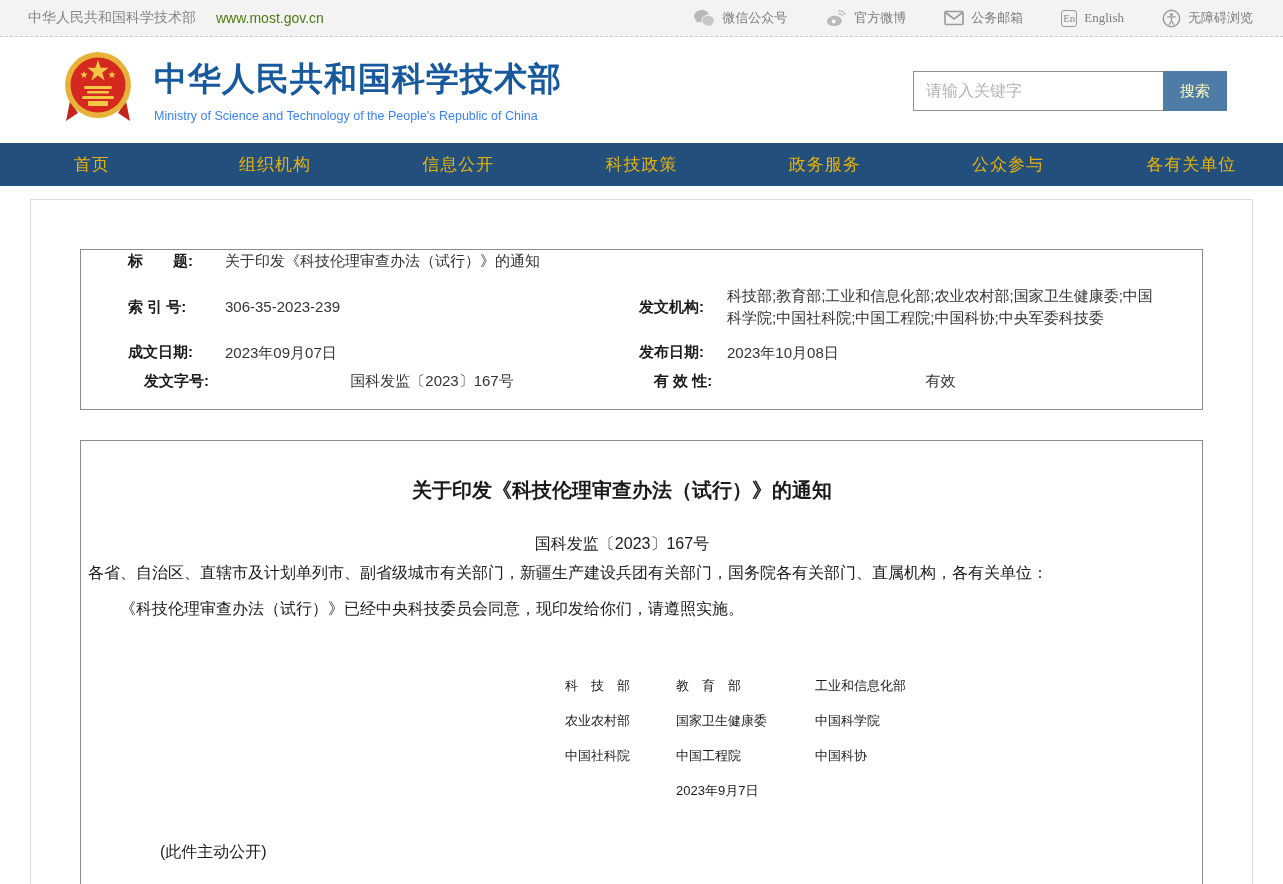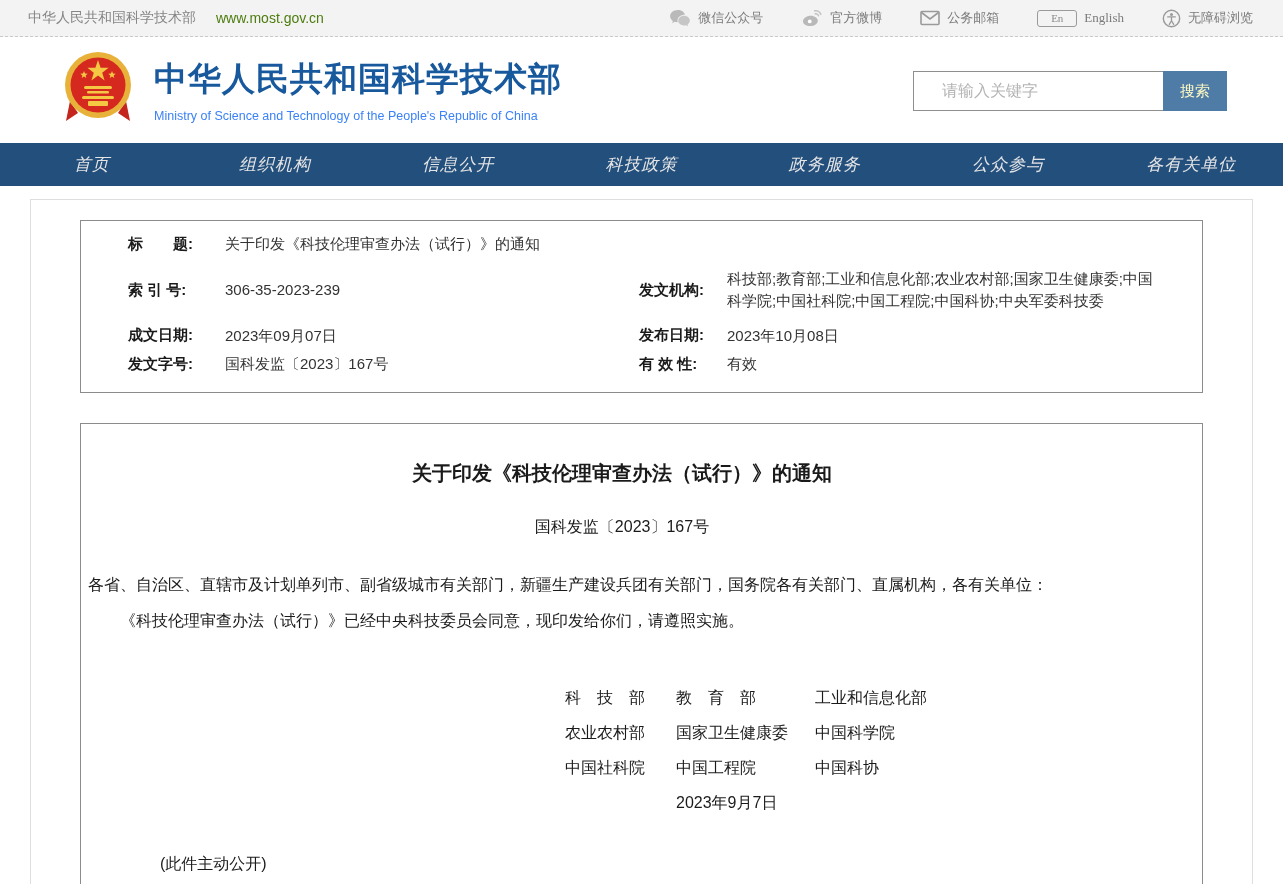--- a/index.html
+++ b/index.html
@@ -11,65 +11,65 @@
   
   .topbar { height:37px; background:var(--topbar-bg,#f3f3f3);
     border-bottom:1px dashed #c9c9c9; display:flex; align-items:center;
     padding:0 30px 0 28px; color:#858585; font-size:14px; }
   .topbar .site-name { margin-right:20px; }
   .topbar .site-url { color:#4d7c0f; }
   .topbar-links { margin-left:auto; display:flex; align-items:center; gap:38px;
     font-size:13px; color:#7b7b7b;font-family:Liberation Serif, serif; }
   .topbar-link { display:flex; align-items:center; gap:7px; cursor:pointer; }
   .en-badge { display:inline-flex; align-items:center; justify-content:center;
-    width:40px; height:17px; border:1px solid #9a9a9a; border-radius:3px;
+    width:16px; height:17px; border:1px solid #9a9a9a; border-radius:3px;
     font-size:11px; color:#8b8b8b; }
 
   
   .header { height:106px; display:flex; align-items:center; padding:0 56px 0 64px; background:#fff; }
   .logo { width:68px; height:82px; flex-shrink:0; }
   .title-block { margin-left:22px; }
   .site-title { font-size:33px; font-weight:bold; color:var(--brand-blue,#17599c); letter-spacing:1px; }
   .site-subtitle { font-size:12.5px; color:#3b82f6; margin-top:7px; }
   .search { margin-left:auto; display:flex; align-items:stretch; margin-top:2px; }
   .search input { width:250px; height:40px; border:1px solid #8f8f8f; border-right:none;
-    padding:0 28px; font-size:16px; color:#333; outline:none; background:#fff; }
+    padding:0 12px; font-size:16px; color:#333; outline:none; background:#fff; }
   .search input::placeholder { color:#b4b4b4; }
   .search button { width:64px; height:40px; background:var(--search-button-blue,#4f7ba7);
     color:#fef9c3; border:none; font-size:15px; cursor:pointer; }
 
   
   .nav { height:43px; background:var(--nav-blue,#234f7d); display:flex; }
   .nav-item { flex:1; display:flex; align-items:center; justify-content:center;
-    color:#e5e5e5; font-size:17px; letter-spacing:1px; cursor:pointer;font-style:italic; }
+    color:#eab308; font-size:17px; letter-spacing:1px; cursor:pointer; }
 
   
   .content { padding-top:13px; background:#fff; }
   .panel { margin:0 30px; border:1px solid var(--panel-border,#dedede);
     padding:20px 49px 60px 49px; min-height:700px; background:#fff; }
 
   
-  .meta-box { border:1px solid var(--border-gray,#8c8c8c); padding:12px 0 16px; }
+  .meta-box { border:1px solid var(--border-gray,#8c8c8c); padding:0 0 16px;margin-top:29px; }
   .meta-grid { display:grid; grid-template-columns:558px 1fr; }
   .meta-row { display:flex; align-items:center; padding:0 0 12px 47px; font-size:15px; color:#333; }
   .meta-grid .r3 { padding-bottom:6px; }
-  .meta-grid .r4 { padding-bottom:0; }
+  .meta-grid .r4 { padding-bottom:0;text-align:center; }
   .meta-row.right-col { padding-left:0; padding-right:48px; }
   .meta-label { font-weight:bold; color:#1a1a1a; flex-shrink:0; width:97px; }
   .meta-row.right-col .meta-label { width:88px; }
   .meta-value { flex:1; line-height:1.5; }
 
   
   .doc-box { border:1px solid var(--border-gray,#8c8c8c); margin-top:30px;
     padding:36px 46px 90px 7px; min-height:480px; color:#1a1a1a; }
   .doc-title { text-align:center; font-size:20px; font-weight:bold; }
   .doc-number { text-align:center; font-size:16px; margin-top:30px; }
-  .doc-para { font-size:16px; line-height:22px; margin-top:36px; }
+  .doc-para { font-size:16px; line-height:22px; margin-top:7px; }
   .doc-para.indent { text-indent:2em; margin-top:14px; }
-  .sig-block { margin-top:48px; margin-left:477px; font-size:16px; }
+  .sig-block { margin-top:48px; margin-left:477px; font-size:13px; }
   .sig-grid { display:grid; grid-template-columns:111px 139px auto; }
   .sig-grid div { line-height:35px; }
   .sig-date { margin-left:111px; line-height:35px; }
   .footnote { margin-top:34px; margin-left:72px; font-size:16px; }
 
   svg { display:block; }
 </style>
 </head>
 <body>
 

